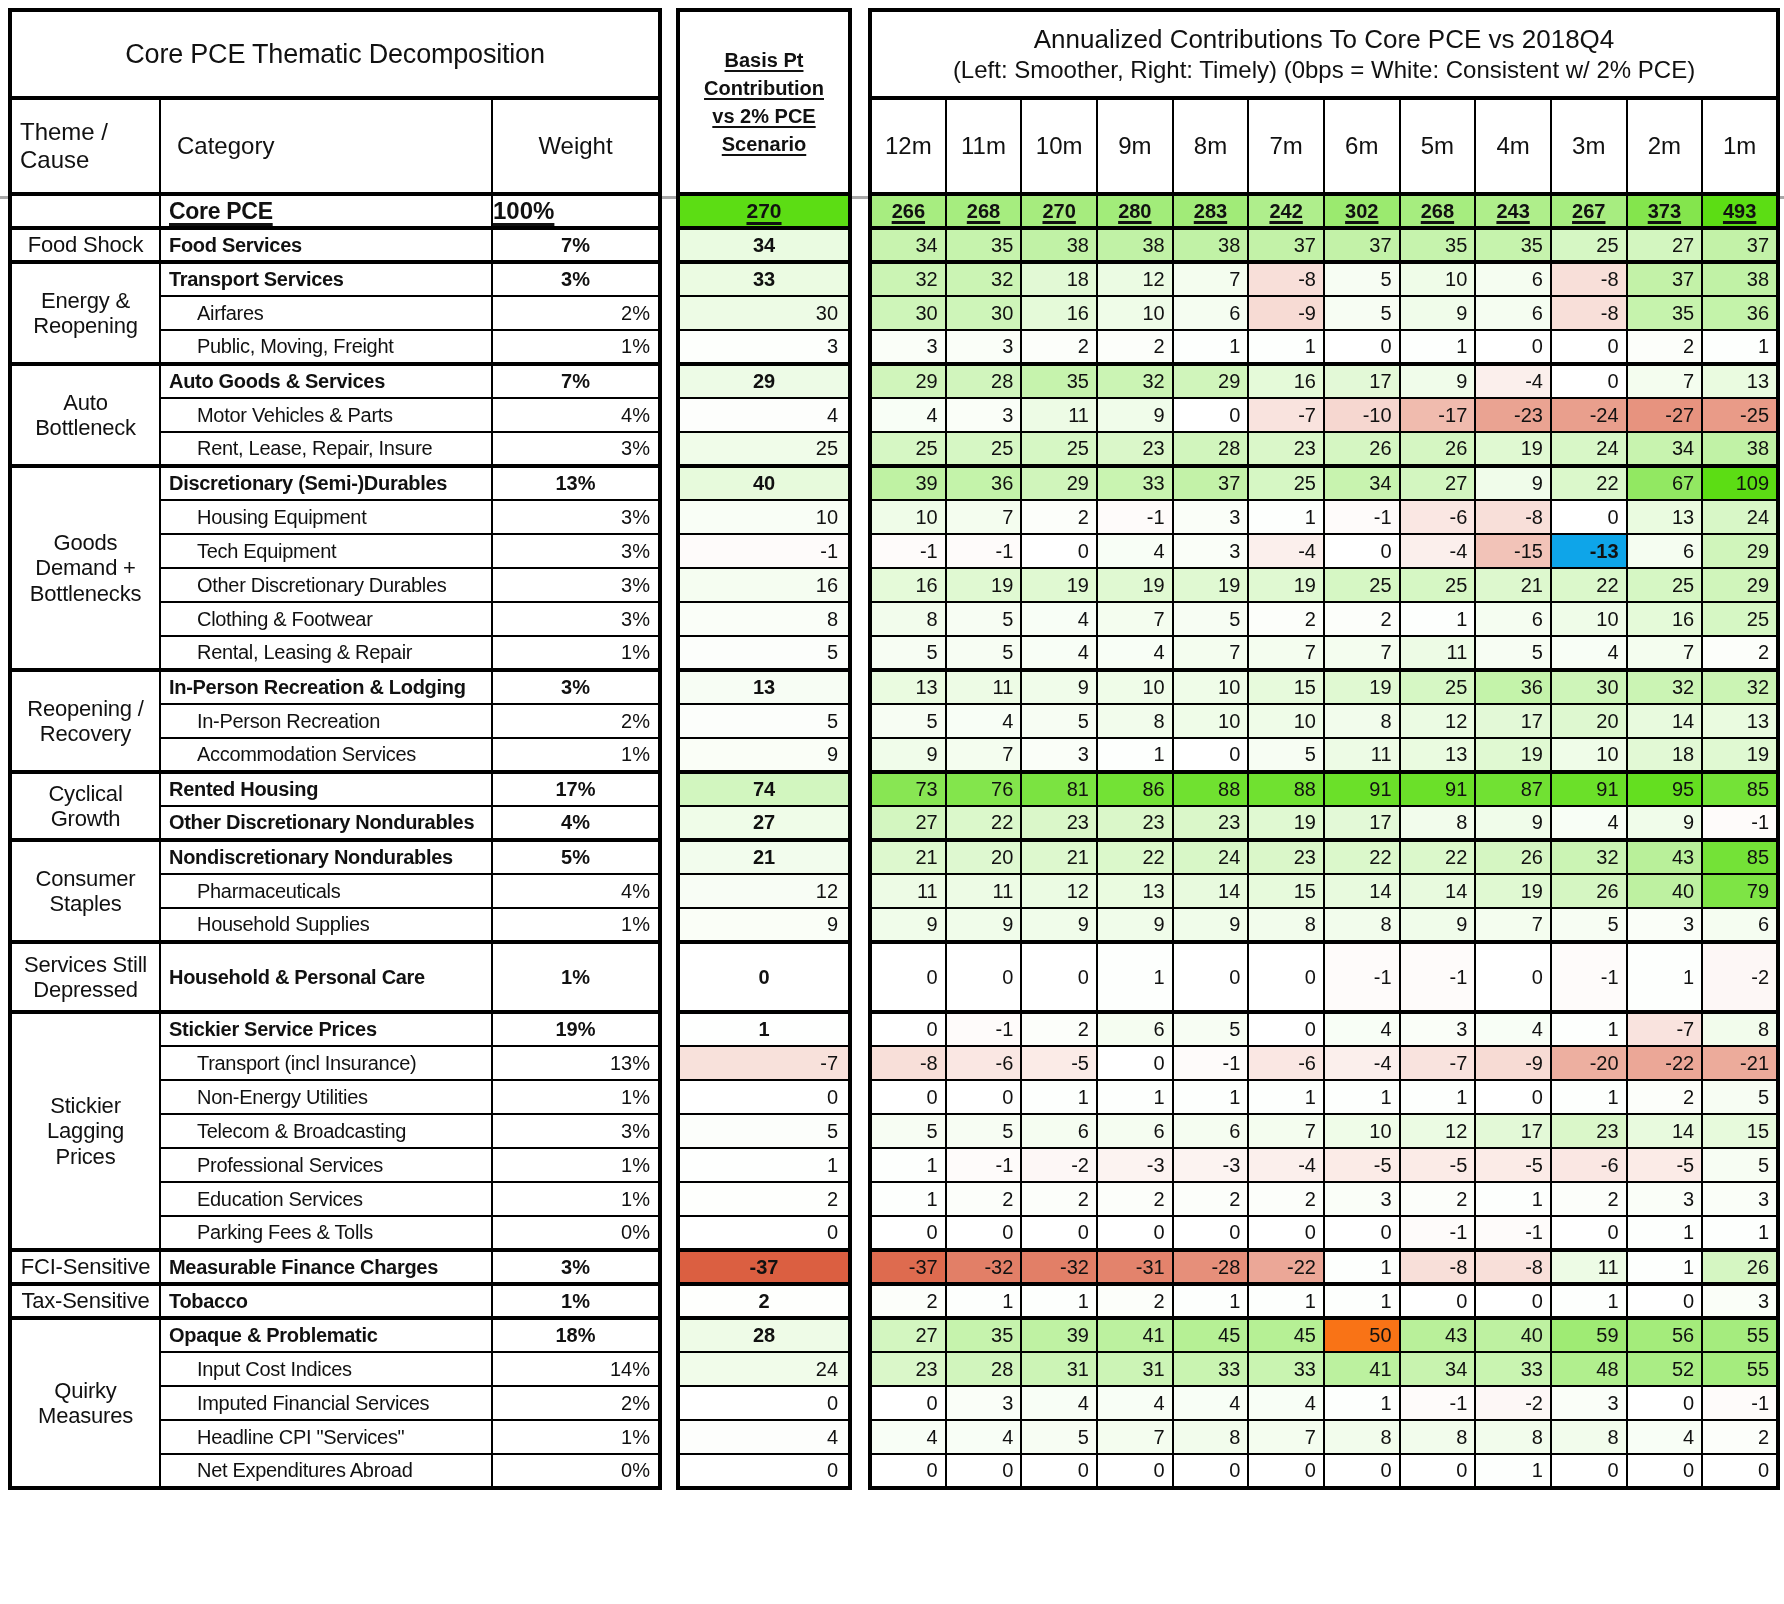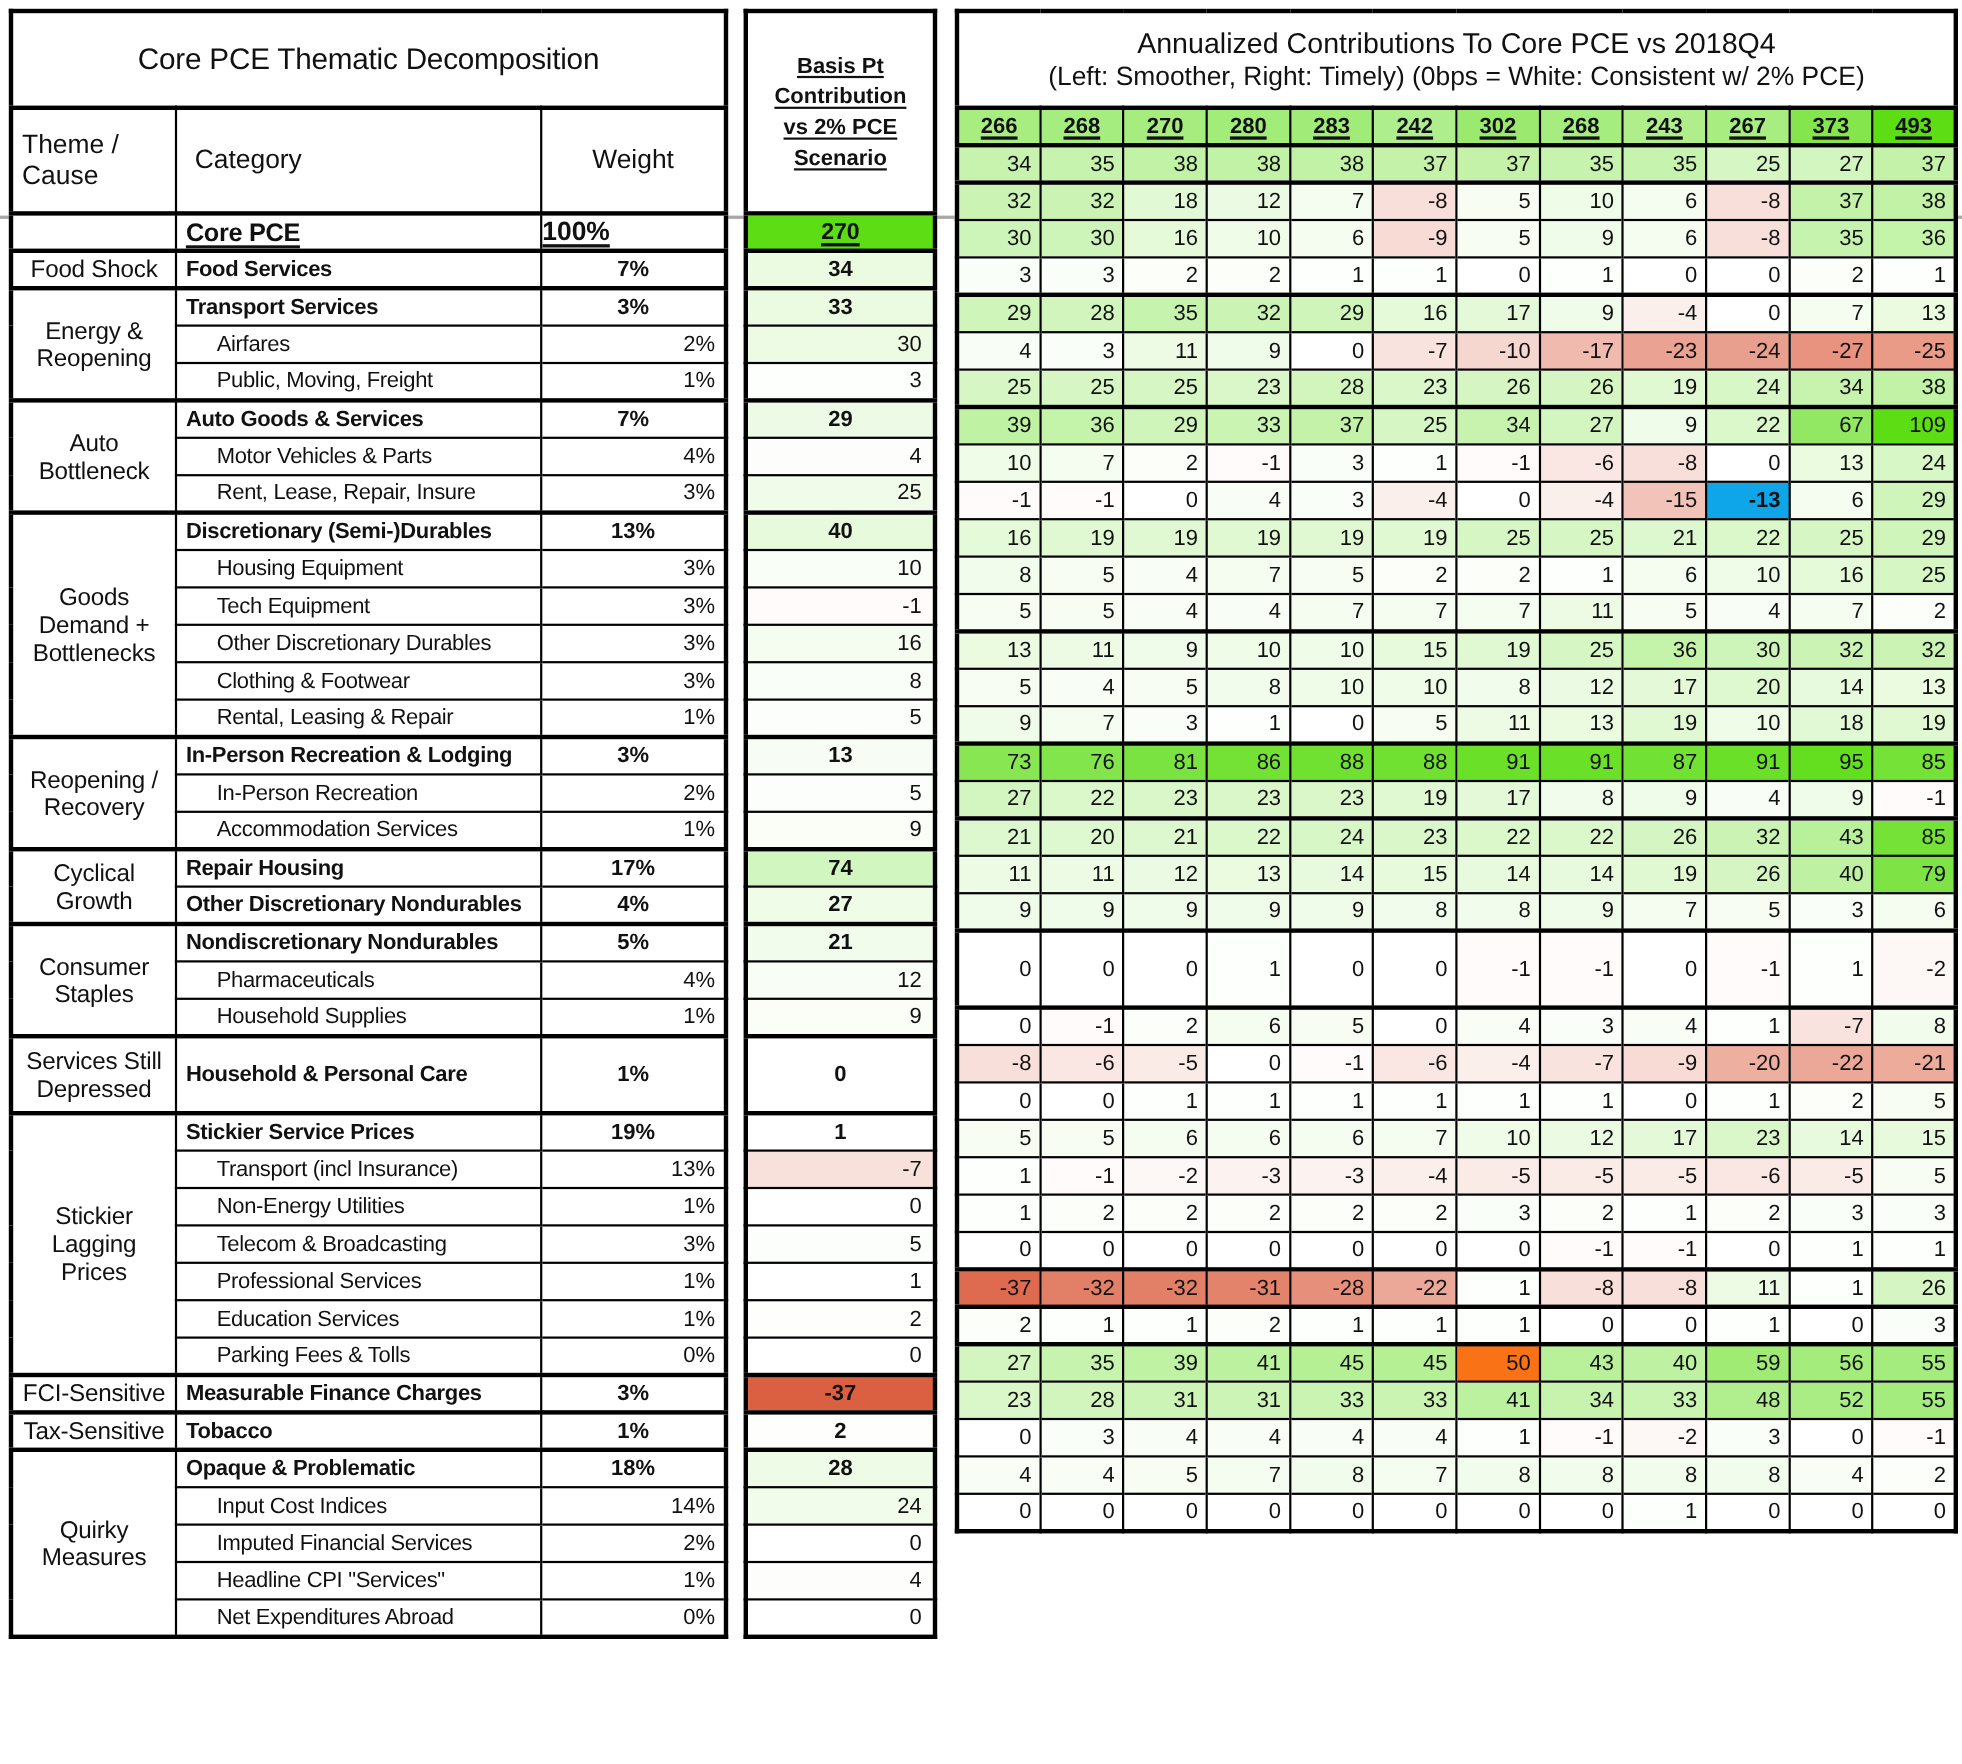--- a/index.html
+++ b/index.html
@@ -155,21 +155,21 @@
           <td class="wt sub">2%</td>
         </tr>
         <tr class="">
           <td class="cat sub">Accommodation Services</td>
           <td class="wt sub">1%</td>
         </tr>
       </tbody>
       <tbody>
         <tr class="">
           <td class="theme-cell" rowspan="2">Cyclical Growth</td>
-          <td class="cat parent">Repair Housing</td>
+          <td class="cat parent">Rented Housing</td>
           <td class="wt parent">17%</td>
         </tr>
         <tr class="">
           <td class="cat parent">Other Discretionary Nondurables</td>
           <td class="wt parent">4%</td>
         </tr>
       </tbody>
       <tbody>
         <tr class="">
           <td class="theme-cell" rowspan="3">Consumer Staples</td>
@@ -413,20 +413,34 @@
     </table>
 
   <table id="tbl-grid" class="panel t-grid">
     <thead>
       <tr class="title-row">
         <th colspan="12">
           <div class="g1">Annualized Contributions To Core PCE vs 2018Q4</div>
           <div class="g2">(Left: Smoother, Right: Timely) (0bps = White: Consistent w/ 2% PCE)</div>
         </th>
       </tr>
+      <tr class="hdr-row" id="months-row">
+          <th class="month-h">12m</th>
+          <th class="month-h">11m</th>
+          <th class="month-h">10m</th>
+          <th class="month-h">9m</th>
+          <th class="month-h">8m</th>
+          <th class="month-h">7m</th>
+          <th class="month-h">6m</th>
+          <th class="month-h">5m</th>
+          <th class="month-h">4m</th>
+          <th class="month-h">3m</th>
+          <th class="month-h">2m</th>
+          <th class="month-h">1m</th>
+        </tr>
     </thead>
   <tbody>
         <tr class="">
           <td class="val total" style="background: rgb(167, 237, 128);">266</td>
           <td class="val total" style="background: rgb(166, 237, 127);">268</td>
           <td class="val total" style="background: rgb(166, 236, 126);">270</td>
           <td class="val total" style="background: rgb(162, 236, 122);">280</td>
           <td class="val total" style="background: rgb(161, 235, 120);">283</td>
           <td class="val total" style="background: rgb(175, 238, 140);">242</td>
           <td class="val total" style="background: rgb(155, 234, 111);">302</td>

